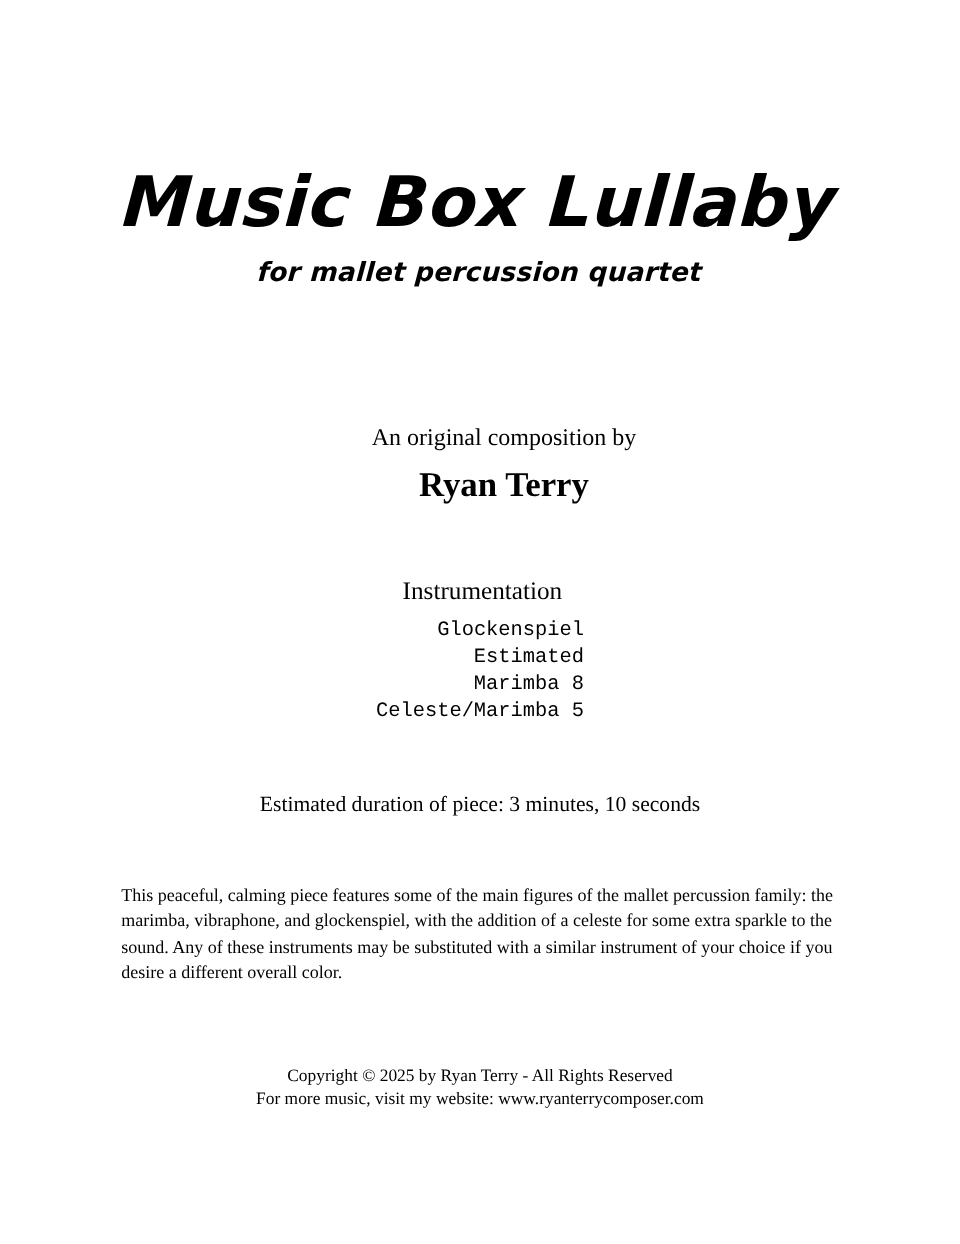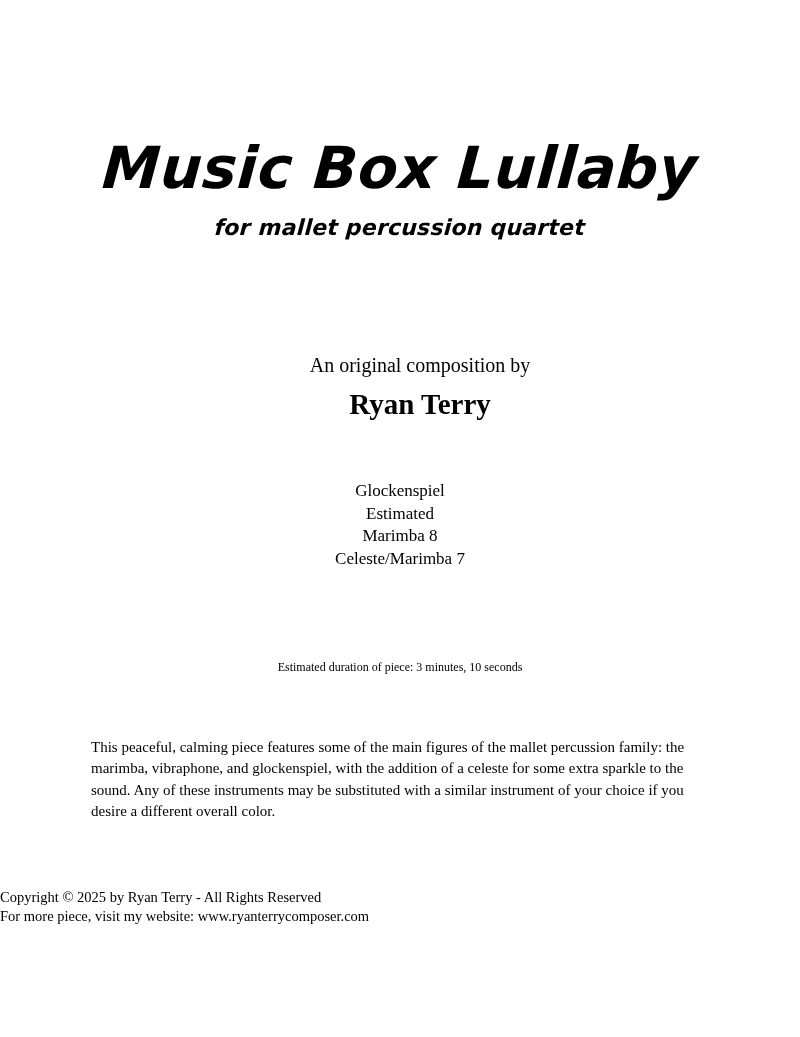--- a/index.html
+++ b/index.html
@@ -85,55 +85,56 @@
   .instr-heading {
     font-size: 21px;
     margin: 0 0 10px 0;
     padding-left: 4px;
   }
   .instr-list {
     list-style: none;
     margin: 0;
     padding: 0;
     display: inline-block;
-    text-align: center;
+    text-align: right;
+    font-family: Liberation Mono, monospace;
   }
   .instr-list li {
     font-size: 17px;
     line-height: 1.33;
   }
 
   
   .duration {
     position: absolute;
     top: 660px;
     left: 0;
     width: 800px;
     text-align: center;
-    font-size: 12px;
+    font-size: 18px;
   }
 
   
   .program-note {
     position: absolute;
     top: 737px;
-    left: 91px;
+    left: 101px;
     width: 618px;
     font-size: 15px;
     line-height: 1.42;
     text-align: left;
   }
 
   
   .copyright {
     position: absolute;
     top: 888px;
     left: 0;
     width: 800px;
-    text-align: left;
+    text-align: center;
     font-size: 14.5px;
     line-height: 1.32;
   }
   .copyright div { margin: 0; }
 </style>
 </head>
 <body>
 
 <div class="page">
 
@@ -141,30 +142,31 @@
     <h1 class="piece-title">Music Box Lullaby</h1>
     <p class="piece-subtitle">for mallet percussion quartet</p>
   </div>
 
   <div class="composer-block">
     <p class="composed-by">An original composition by</p>
     <p class="composer-name">Ryan Terry</p>
   </div>
 
   <div class="instr-block">
+    <div class="instr-heading">Instrumentation</div>
     <ul class="instr-list">
       <li>Glockenspiel</li>
       <li>Estimated</li>
       <li>Marimba 8</li>
-      <li>Celeste/Marimba 7</li>
+      <li>Celeste/Marimba 5</li>
     </ul>
   </div>
 
   <div class="duration">Estimated duration of piece: 3 minutes, 10 seconds</div>
 
   <div class="program-note">This peaceful, calming piece features some of the main figures of the mallet percussion family: the marimba, vibraphone, and glockenspiel, with the addition of a celeste for some extra sparkle to the sound. Any of these instruments may be substituted with a similar instrument of your choice if you desire a different overall color.</div>
 
   <div class="copyright">
     <div>Copyright © 2025 by Ryan Terry - All Rights Reserved</div>
-    <div>For more piece, visit my website: www.ryanterrycomposer.com</div>
+    <div>For more music, visit my website: www.ryanterrycomposer.com</div>
   </div>
 
 </div>
 
 </body></html>

